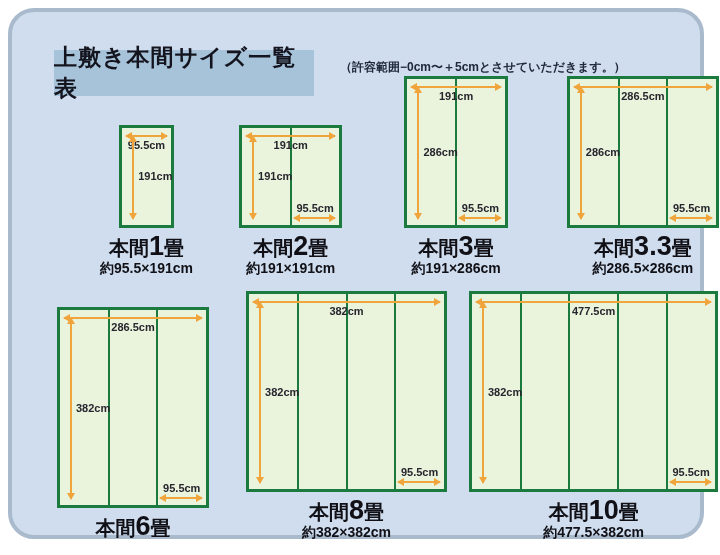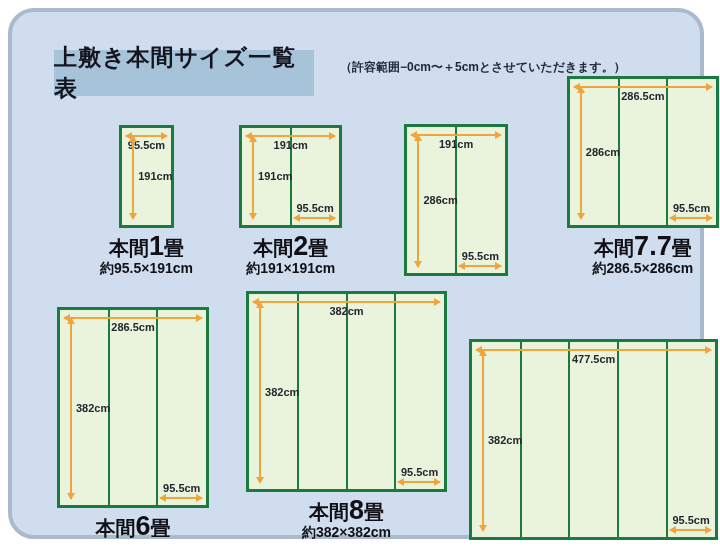--- a/index.html
+++ b/index.html
@@ -121,34 +121,38 @@
       <div class="diagram">
         <div class="mat" style="width: 97.41px; height: 145.86px;">
           <div class="divider" style="left: 47.705px;"></div>
           <div class="h-arrow top-arrow"></div>
           <div class="dim-label top-label">191cm</div>
           <div class="v-arrow left-arrow"></div>
           <div class="dim-label left-label">286cm</div>
           <div class="h-arrow col-arrow" style="left: 51.705px;"></div>
           <div class="dim-label col-label" style="left: 48.705px; width: 48.705px;">95.5cm</div>
         </div>
+        <div class="caption">
+          <div class="cap-line1"><span class="cap-kanji">本間</span><span class="cap-num">3</span><span class="cap-kanji">畳</span></div>
+          <div class="cap-line2">約191×286cm</div>
+        </div>
       </div>
       <div class="diagram">
         <div class="mat" style="width: 146.115px; height: 145.86px;">
           <div class="divider" style="left: 47.705px;"></div>
           <div class="divider" style="left: 96.41px;"></div>
           <div class="h-arrow top-arrow"></div>
           <div class="dim-label top-label">286.5cm</div>
           <div class="v-arrow left-arrow"></div>
           <div class="dim-label left-label">286cm</div>
           <div class="h-arrow col-arrow" style="left: 100.41px;"></div>
           <div class="dim-label col-label" style="left: 97.41px; width: 48.705px;">95.5cm</div>
         </div>
         <div class="caption">
-          <div class="cap-line1"><span class="cap-kanji">本間</span><span class="cap-num">7.7</span><span class="cap-kanji">畳</span></div>
+          <div class="cap-line1"><span class="cap-kanji">本間</span><span class="cap-num">3.3</span><span class="cap-kanji">畳</span></div>
           <div class="cap-line2">約286.5×286cm</div>
         </div>
       </div>
     </div>
   <div class="row row2">
       <div class="diagram">
         <div class="mat" style="width: 146.115px; height: 194.82px;">
           <div class="divider" style="left: 47.705px;"></div>
           <div class="divider" style="left: 96.41px;"></div>
           <div class="h-arrow top-arrow"></div>
@@ -184,16 +188,20 @@
           <div class="divider" style="left: 47.705px;"></div>
           <div class="divider" style="left: 96.41px;"></div>
           <div class="divider" style="left: 145.115px;"></div>
           <div class="divider" style="left: 193.82px;"></div>
           <div class="h-arrow top-arrow"></div>
           <div class="dim-label top-label">477.5cm</div>
           <div class="v-arrow left-arrow"></div>
           <div class="dim-label left-label">382cm</div>
           <div class="h-arrow col-arrow" style="left: 197.82px;"></div>
           <div class="dim-label col-label" style="left: 194.82px; width: 48.705px;">95.5cm</div>
+        </div>
+        <div class="caption">
+          <div class="cap-line1"><span class="cap-kanji">本間</span><span class="cap-num">10</span><span class="cap-kanji">畳</span></div>
+          <div class="cap-line2">約477.5×382cm</div>
         </div>
       </div>
     </div>
 </div>
 
 </body></html>

